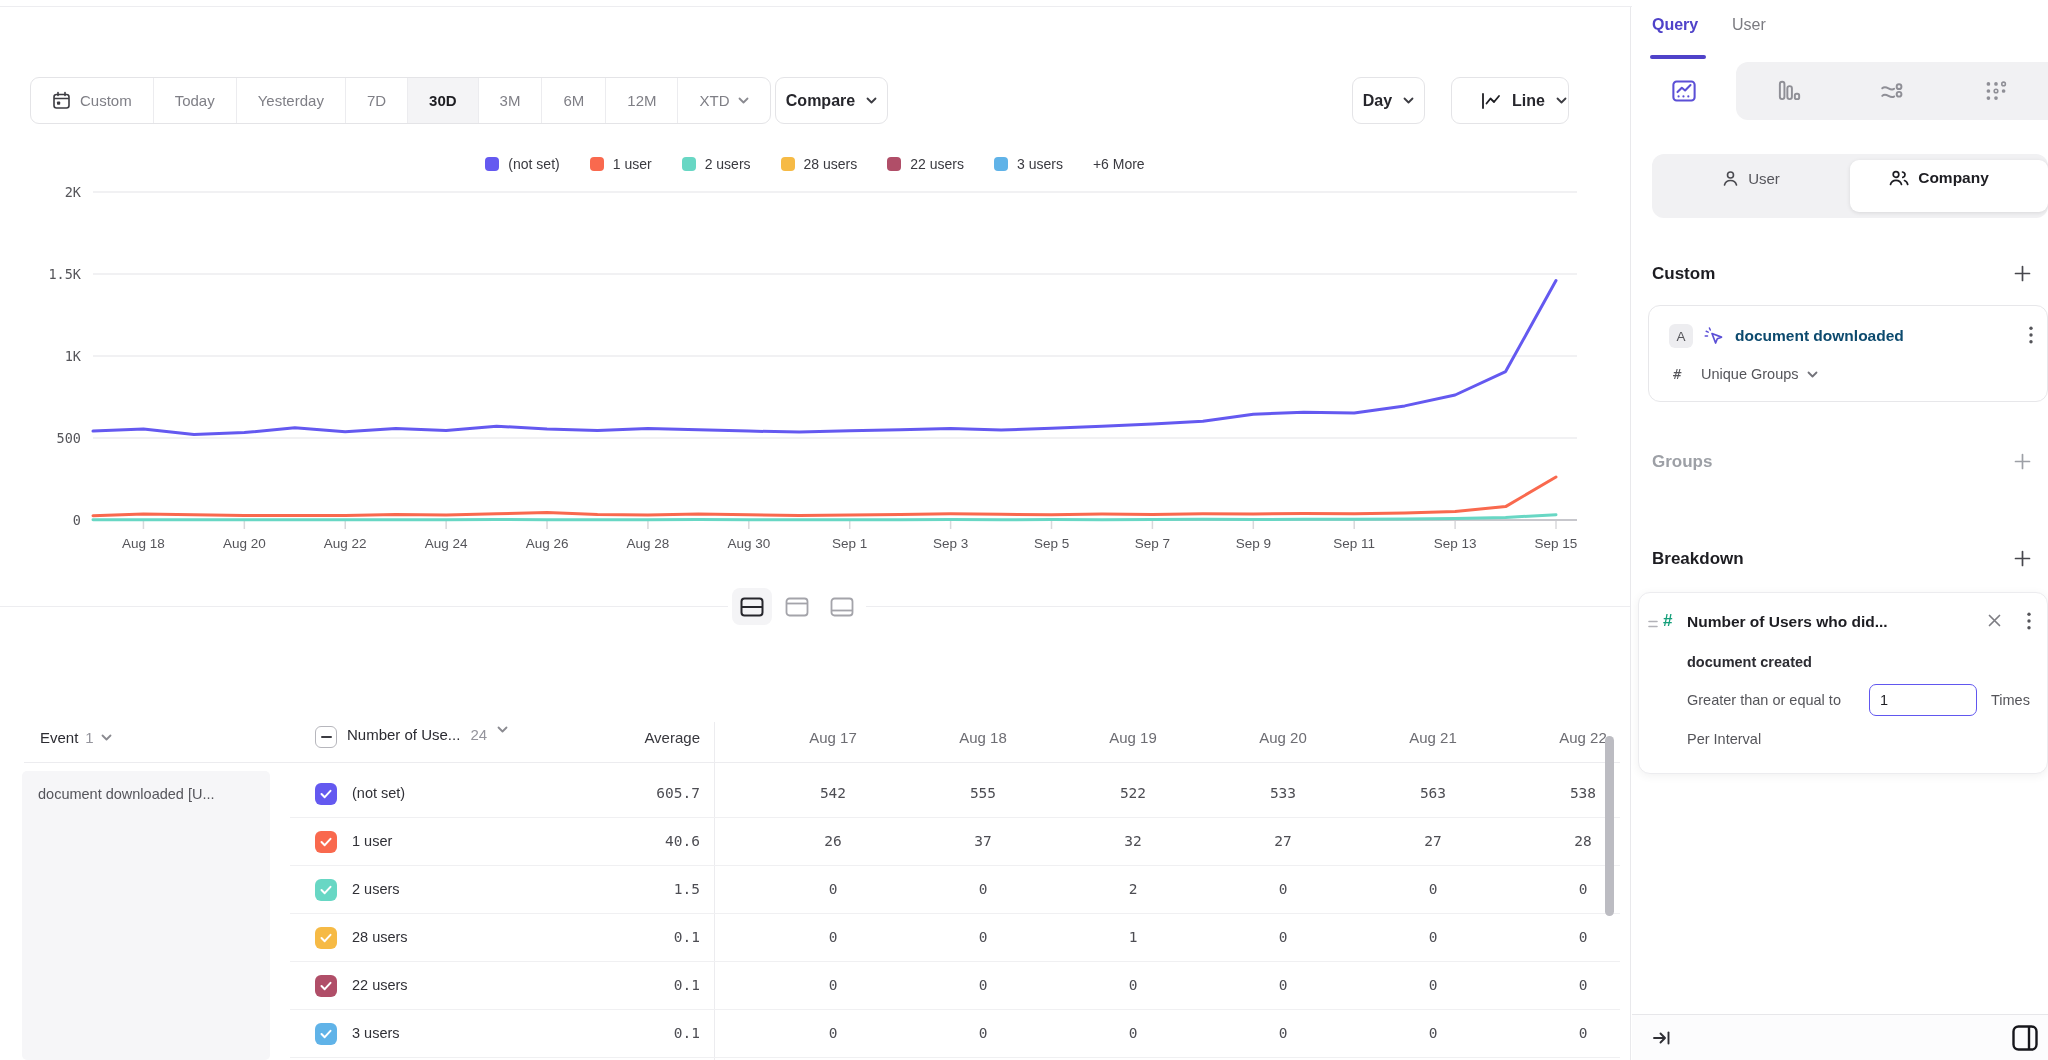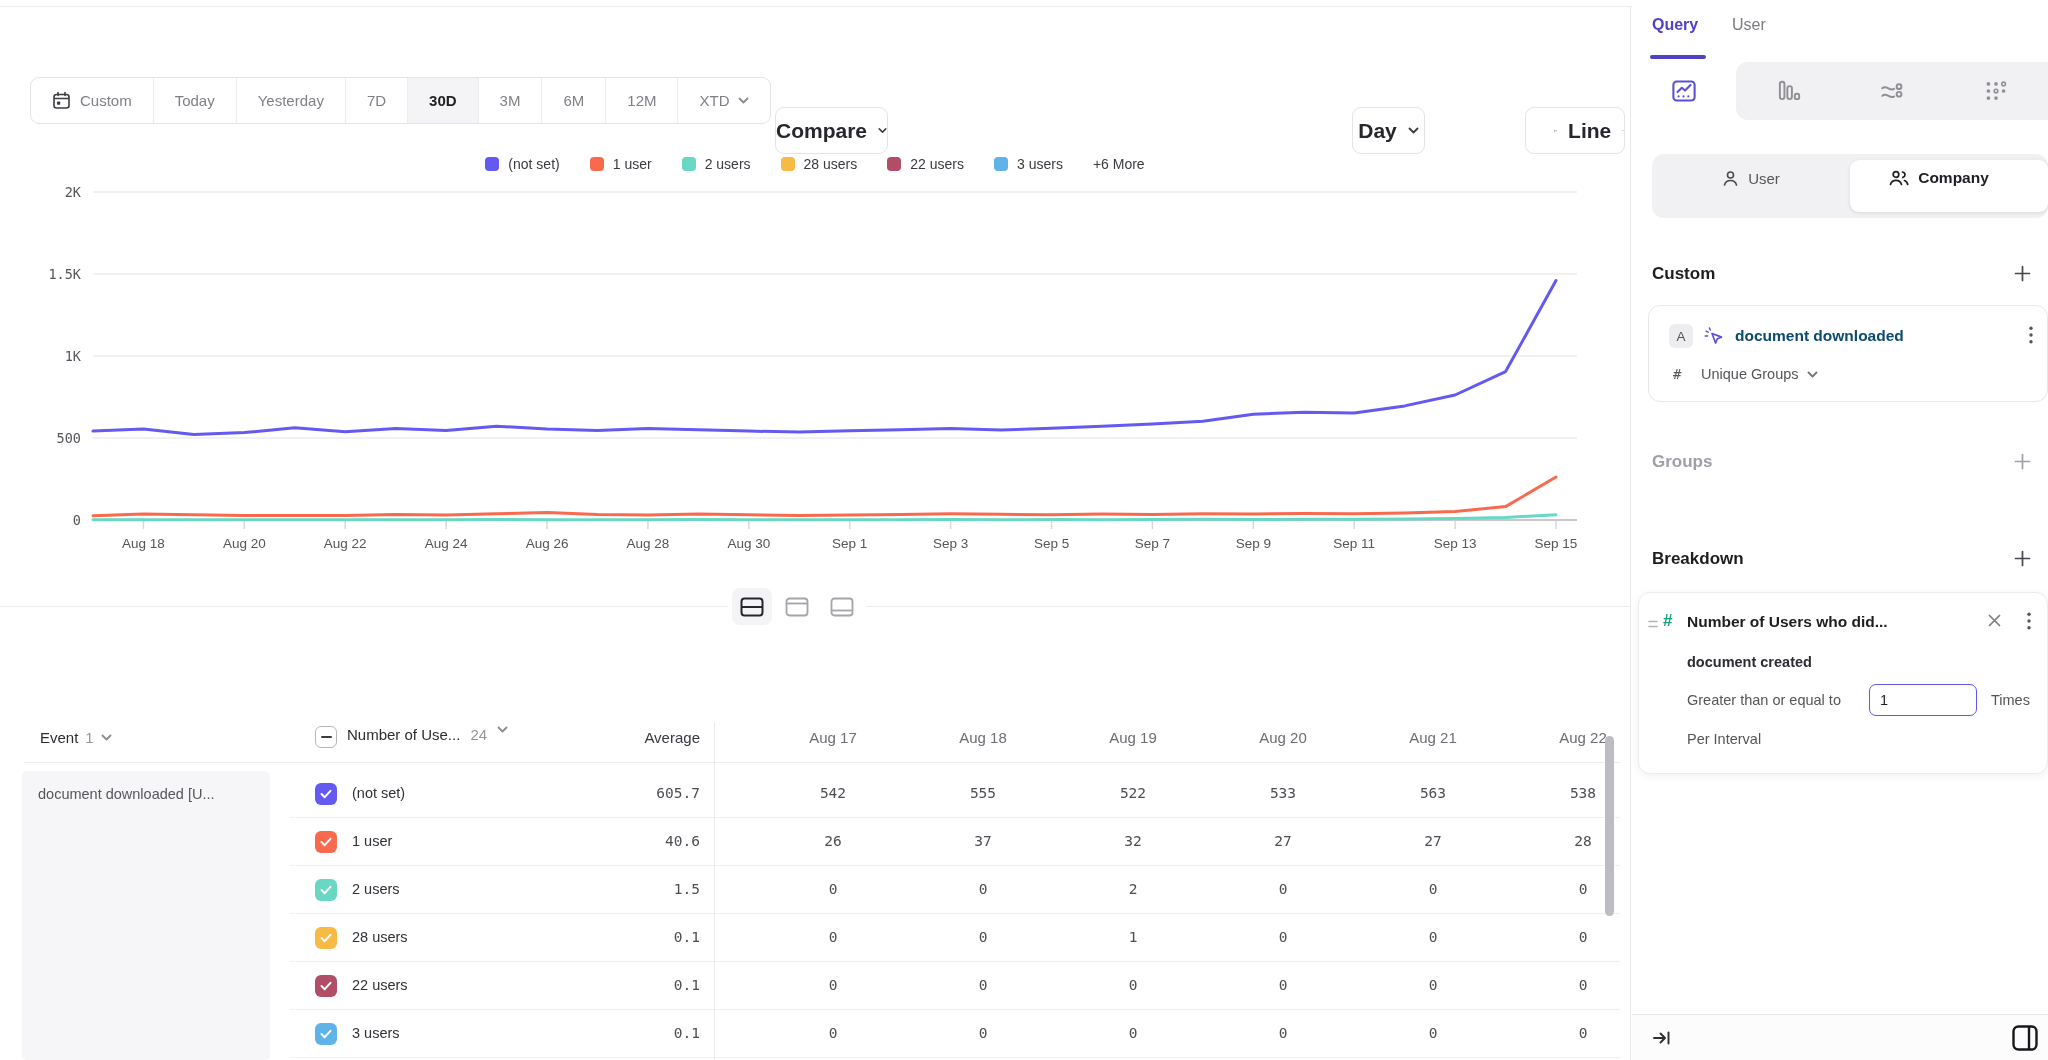--- a/index.html
+++ b/index.html
@@ -13,25 +13,25 @@
 
   
   .toolbar { position:absolute; left:0; top:77px; width:1630px; height:47px; }
   .range-group { position:absolute; left:30px; top:0; height:47px; display:inline-flex;
     border:1px solid #e4e4e7; border-radius:9px; overflow:hidden; background:#fff; }
   .range-seg { display:flex; align-items:center; gap:9px; padding:0 21px; font-size:15px;
     color:#7f7f86; border-left:1px solid #ececef; cursor:pointer; white-space:nowrap; }
   .range-seg:first-child { border-left:none; }
   .range-seg.sel { background:#f4f4f6; color:#1d1d22; font-weight:700; }
   .tbtn { position:absolute; top:0; height:47px; display:flex; align-items:center; justify-content:center;
-    gap:11px; border:1px solid #e4e4e7; border-radius:9px; background:#fff; font-size:21px;
-    font-weight:600; color:#26262c; cursor:pointer;margin-top:30px; }
+    gap:11px; border:1px solid #e4e4e7; border-radius:9px; background:#fff; font-size:16px;
+    font-weight:600; color:#26262c; cursor:pointer; }
   .compare-btn { left:775px; width:113px; }
   .day-btn { left:1352px; width:73px; }
-  .line-btn { left:1525px; width:100px;padding-left:28px; }
+  .line-btn { left:1451px; width:118px;padding-left:28px; }
 
   
   .legend { position:absolute; left:0; top:156px; width:1630px; display:flex;
     justify-content:center; align-items:center; gap:30px; }
   .lg-item { display:flex; align-items:center; gap:9px; font-size:14px; color:#3a3a40; cursor:pointer; }
   .lg-item .sw { width:14px; height:14px; border-radius:4px; display:inline-block; }
   .lg-more { font-size:14px; color:#3a3a40; cursor:pointer; }
 
   
   .chart-wrap { position:absolute; left:25px; top:182px; width:1585px; height:373px; }

